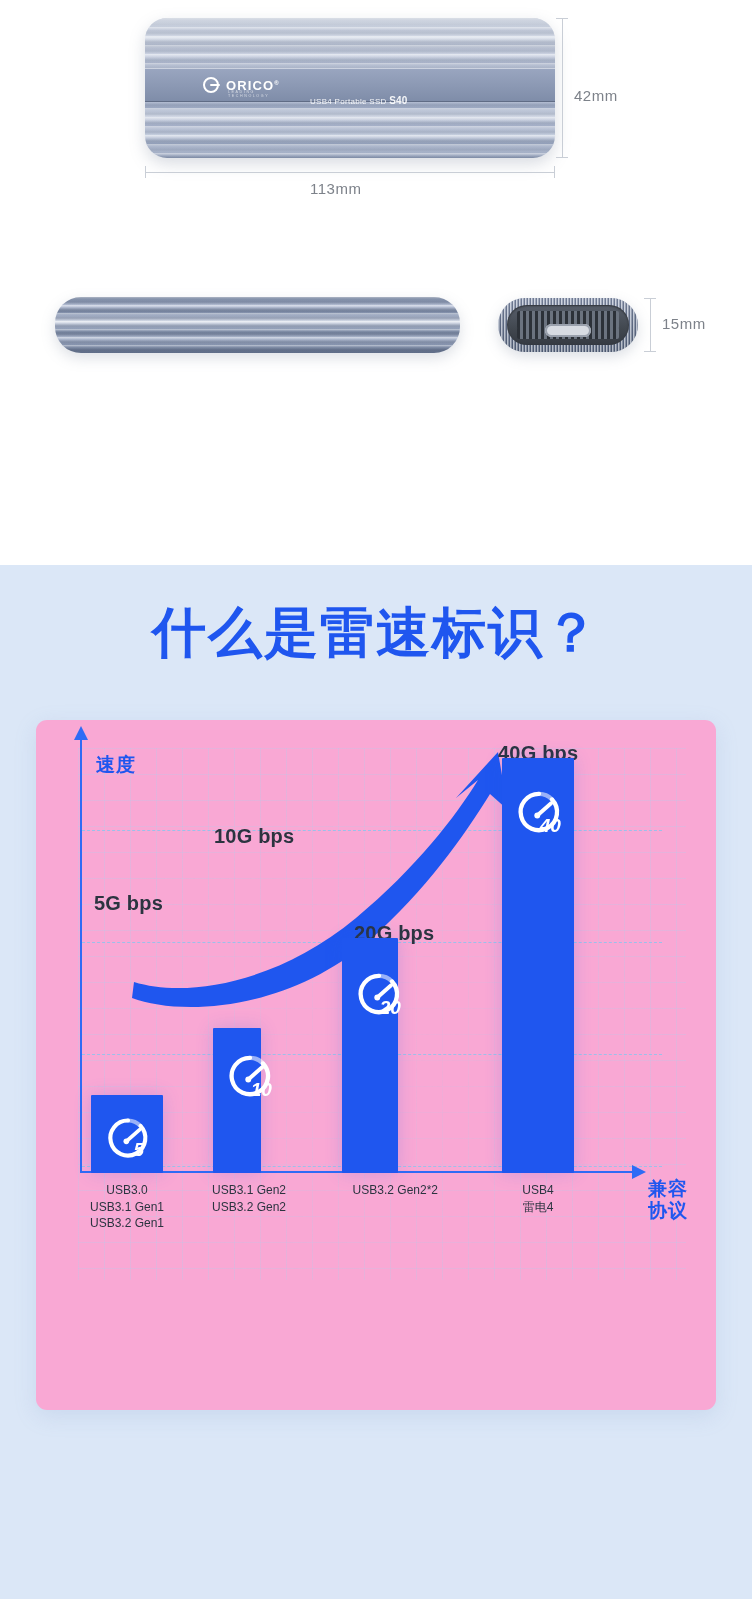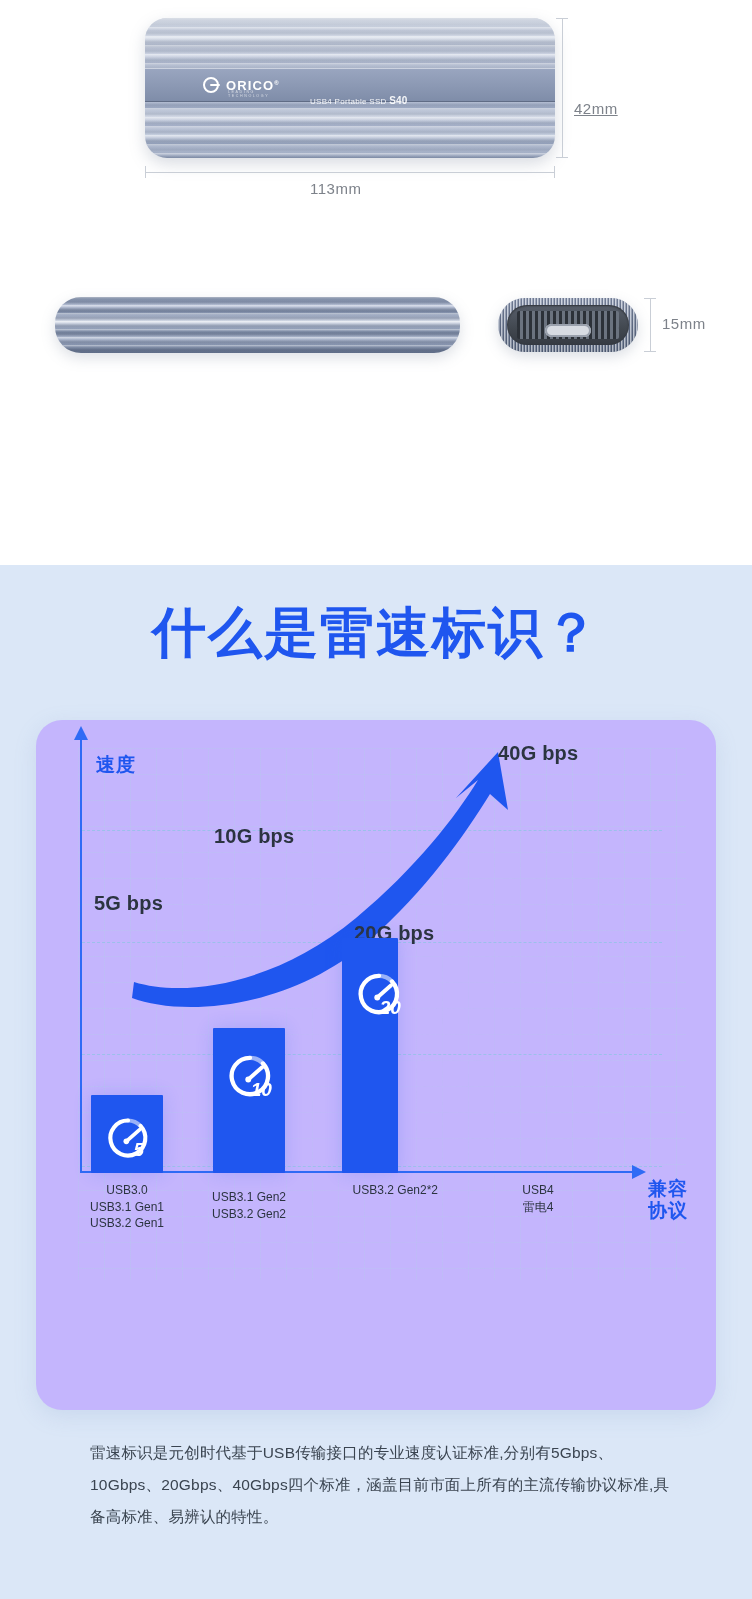--- a/index.html
+++ b/index.html
@@ -140,21 +140,21 @@
     padding-left: 45px;
   }
   .section-title {
     position: absolute; top: 32px; left: 0; width: 752px;
     text-align: center;
     font-size: 54px; font-weight: 700; color: #1f56ef;
     letter-spacing: 2px;
   }
   .chart-card {
     position: absolute; left: 36px; top: 155px; width: 680px; height: 690px;
-    background: #c4b5fd; border-radius: 26px;
+    background: #f9a8d4; border-radius: 11px;
     box-shadow: 0 6px 22px rgba(120,150,200,0.18);
     overflow: hidden;
   }
   .grid-bg {
     position:absolute; left: 42px; top: 28px; right: 30px; bottom: 130px;
     background-image:
       linear-gradient(to right, rgba(180,205,235,.35) 1px, transparent 1px),
       linear-gradient(to bottom, rgba(180,205,235,.35) 1px, transparent 1px);
     background-size: 26px 26px;
     -webkit-mask-image: radial-gradient(ellipse at 50% 55%, rgba(0,0,0,.15) 0%, rgba(0,0,0,.85) 70%);
@@ -238,21 +238,21 @@
         <div class="model-row">
           <span>USB4 Portable SSD</span>
           <b>S40</b>
         </div>
       </div>
     </div>
 
     <div class="dim-line dim-v" style="left:562px; top:18px; height:140px;"></div>
     <div class="dim-tick" style="left:556px; top:18px; width:12px; height:1px;"></div>
     <div class="dim-tick" style="left:556px; top:157px; width:12px; height:1px;"></div>
-    <div class="dim-label" style="left:574px; top:100px;text-decoration:underline;">42mm</div>
+    <div class="dim-label" style="left:574px; top:87px;">42mm</div>
 
     <div class="dim-line dim-h" style="left:145px; top:172px; width:410px;"></div>
     <div class="dim-tick" style="left:145px; top:166px; width:1px; height:12px;"></div>
     <div class="dim-tick" style="left:554px; top:166px; width:1px; height:12px;"></div>
     <div class="dim-label" style="left:310px; top:180px;">113mm</div>
 
     <div class="device-side">
       <div class="ridges"></div>
     </div>
 
@@ -306,50 +306,58 @@
             <path d="M28 34 L44 20" stroke="#fff" stroke-width="4.5" stroke-linecap="round"></path>
             <circle cx="28" cy="34" r="3.4" fill="#fff"></circle>
             <text x="43" y="52" font-family="Liberation Sans, sans-serif" font-size="22" font-weight="700" font-style="italic" fill="#fff" text-anchor="middle">5</text>
           </svg>
         </div>
         <div class="cat-label" style="left:25px; top:462px; width:132px;">
           USB3.0<br>USB3.1 Gen1<br>USB3.2 Gen1
         </div>
 
         <div class="bar-value" style="left:178px; top:105px;">10G bps</div>
-        <div class="bar" style="left:177px; top:308px; width:72px; height:145px;">
+        <div class="bar" style="left:177px; top:308px; width:48px; height:145px;">
           <svg class="gauge" style="left:11px; top:22px; width:52px; height:52px;" viewBox="0 0 60 60">
             <path d="M30 9 A21 21 0 1 0 45 15.5" fill="none" stroke="#fff" stroke-width="5" stroke-linecap="round"></path>
             <path d="M30 9 A21 21 0 0 1 45 15.5" fill="none" stroke="#fff" stroke-width="5" stroke-linecap="round" opacity=".55"></path>
             <path d="M28 34 L44 20" stroke="#fff" stroke-width="4.5" stroke-linecap="round"></path>
             <circle cx="28" cy="34" r="3.4" fill="#fff"></circle>
             <text x="43" y="53" font-family="Liberation Sans, sans-serif" font-size="22" font-weight="700" font-style="italic" fill="#fff" text-anchor="middle">10</text>
           </svg>
         </div>
-        <div class="cat-label" style="left:150px; top:462px; width:126px;margin-top:7px;">
+        <div class="cat-label" style="left:150px; top:462px; width:126px;">
           USB3.1 Gen2<br>USB3.2 Gen2
         </div>
 
         <div class="bar-value" style="left:318px; top:202px;">20G bps</div>
         <div class="bar" style="left:306px; top:218px; width:56px; height:235px;">
           <svg class="gauge" style="left:11px; top:30px; width:52px; height:52px;" viewBox="0 0 60 60">
             <path d="M30 9 A21 21 0 1 0 45 15.5" fill="none" stroke="#fff" stroke-width="5" stroke-linecap="round"></path>
             <path d="M30 9 A21 21 0 0 1 45 15.5" fill="none" stroke="#fff" stroke-width="5" stroke-linecap="round" opacity=".55"></path>
             <path d="M28 34 L44 20" stroke="#fff" stroke-width="4.5" stroke-linecap="round"></path>
             <circle cx="28" cy="34" r="3.4" fill="#fff"></circle>
             <text x="43" y="53" font-family="Liberation Sans, sans-serif" font-size="22" font-weight="700" font-style="italic" fill="#fff" text-anchor="middle">20</text>
           </svg>
         </div>
         <div class="cat-label" style="left:282px; top:462px; width:120px;text-align:right;">
           USB3.2 Gen2*2
         </div>
 
         <div class="bar-value" style="left:462px; top:22px;">40G bps</div>
+        <div class="bar" style="left:466px; top:38px; width:72px; height:415px;">
+          <svg class="gauge" style="left:11px; top:28px; width:52px; height:52px;" viewBox="0 0 60 60">
+            <path d="M30 9 A21 21 0 1 0 45 15.5" fill="none" stroke="#fff" stroke-width="5" stroke-linecap="round"></path>
+            <path d="M30 9 A21 21 0 0 1 45 15.5" fill="none" stroke="#fff" stroke-width="5" stroke-linecap="round" opacity=".55"></path>
+            <path d="M28 34 L44 20" stroke="#fff" stroke-width="4.5" stroke-linecap="round"></path>
+            <circle cx="28" cy="34" r="3.4" fill="#fff"></circle>
+            <text x="43" y="53" font-family="Liberation Sans, sans-serif" font-size="22" font-weight="700" font-style="italic" fill="#fff" text-anchor="middle">40</text>
+          </svg>
+        </div>
         <div class="cat-label" style="left:452px; top:462px; width:100px;">
           USB4<br>雷电4
         </div>
 
       </div>
     </div>
 
-    <div class="caption">雷速标识是元创时代基于USB传输接口的专业速度认证标准,分别有5Gbps、10Gbps、20Gbps、40Gbps四个标准，涵盖目前市面上所有的主流传输协议标准,具备高标准、易辨认的特性。</div>
   </div>
 </div>
 
 </body></html>

